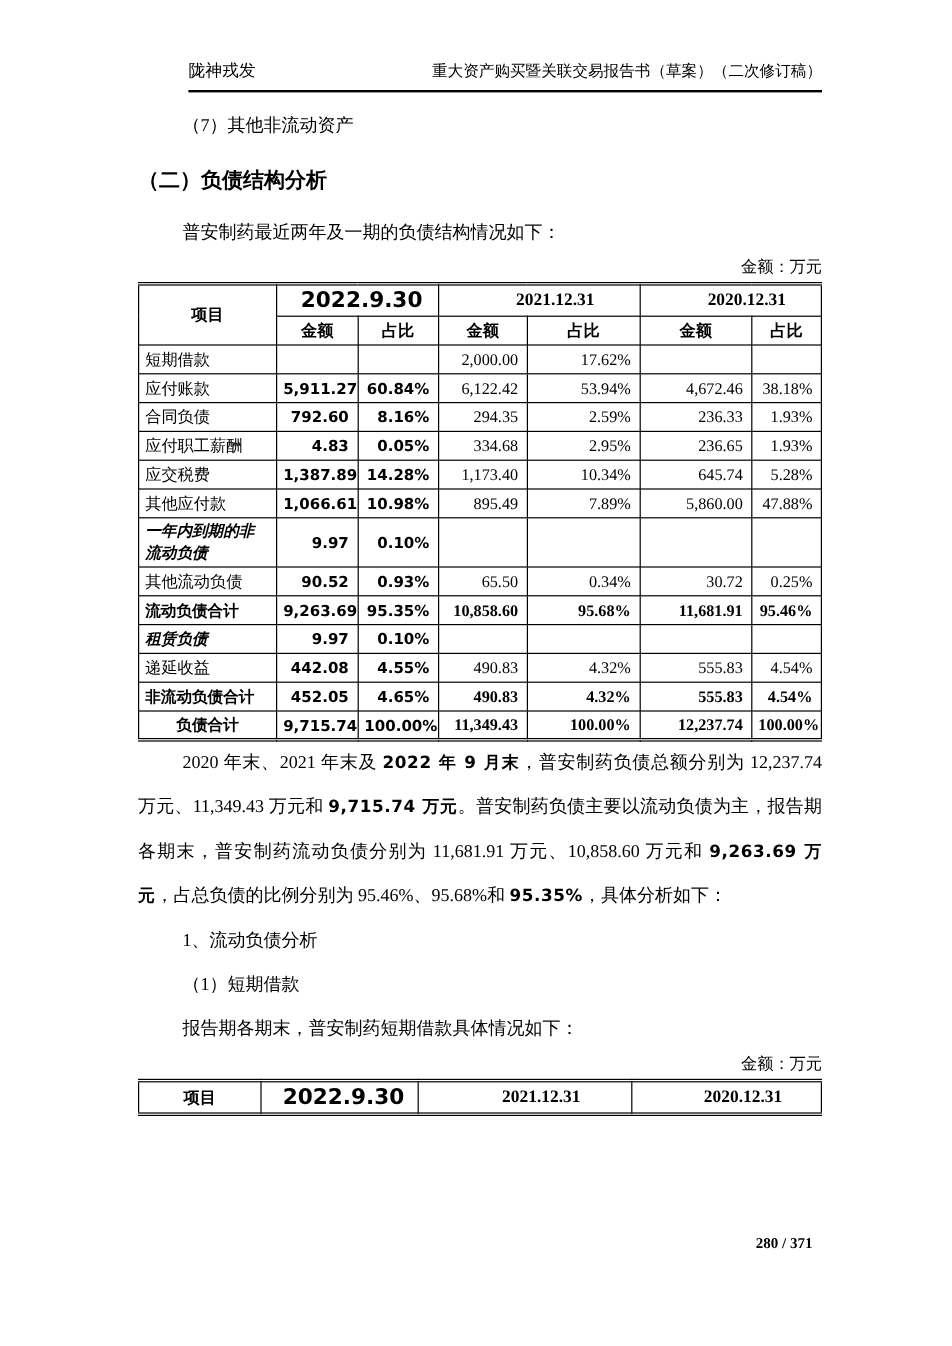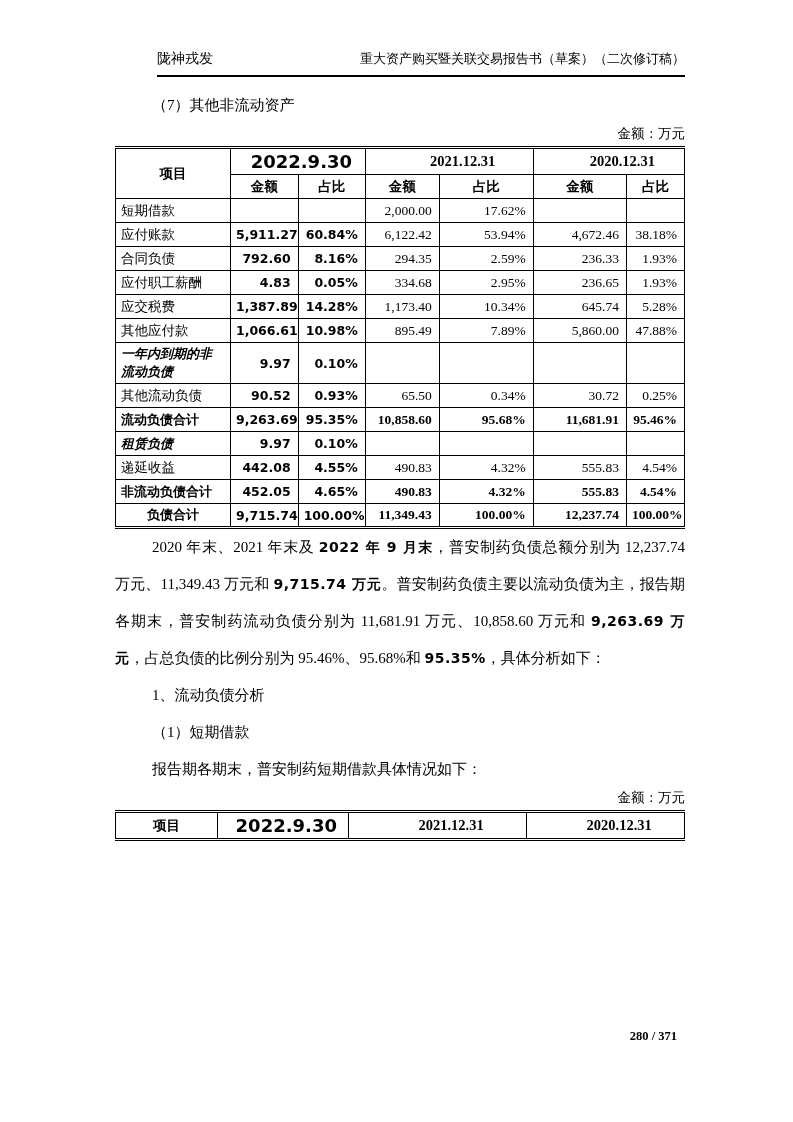--- a/index.html
+++ b/index.html
@@ -106,21 +106,23 @@
   <div class="doc-header">
     <span class="left">陇神戎发</span>
     <span class="right">重大资产购买暨关联交易报告书（草案）（二次修订稿）</span>
   </div>
 
   <div class="spacer-s"></div>
 
   <p class="sub-heading">（7）其他非流动资产</p>
 
 
-
+  <h2 class="section">（二）负债结构分析</h2>
+
+  <p class="para">普安制药最近两年及一期的负债结构情况如下：</p>
 
   <div class="unit-label">金额：万元</div>
 
   <table id="table1">
     <colgroup>
       <col style="width:20.2%">
         <col style="width:11.9%">
         <col style="width:11.8%">
       <col style="width:13.0%">
         <col style="width:16.5%">

